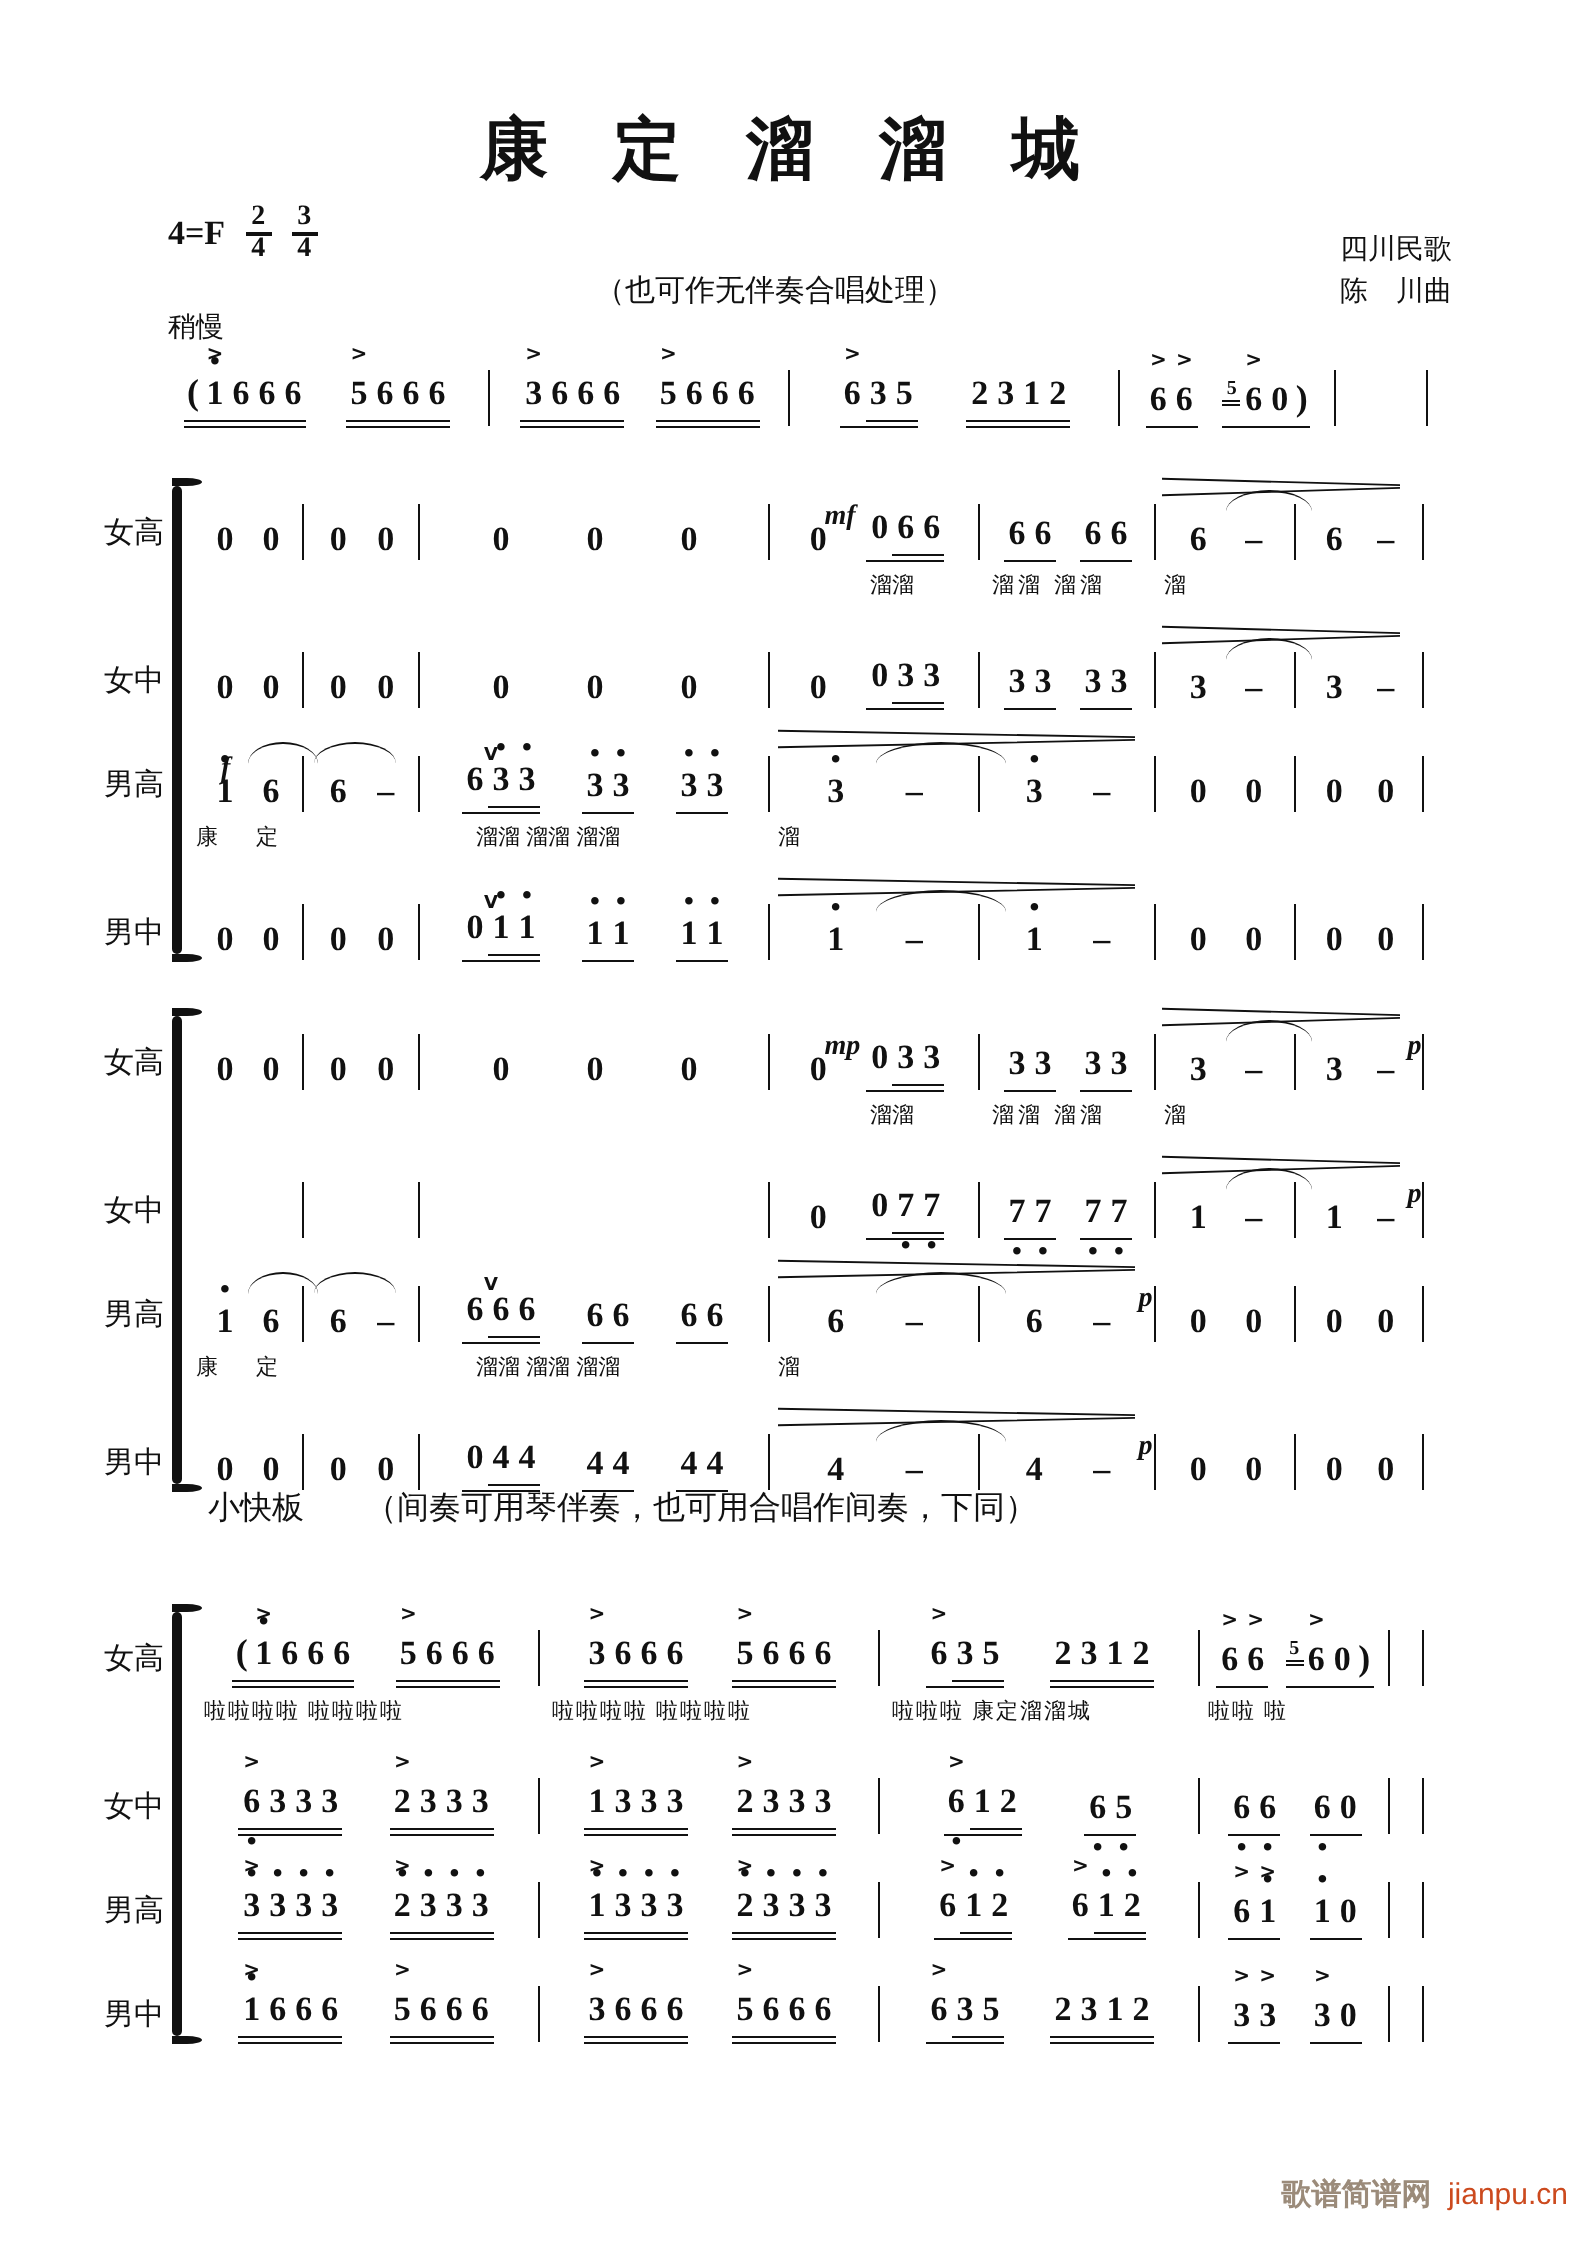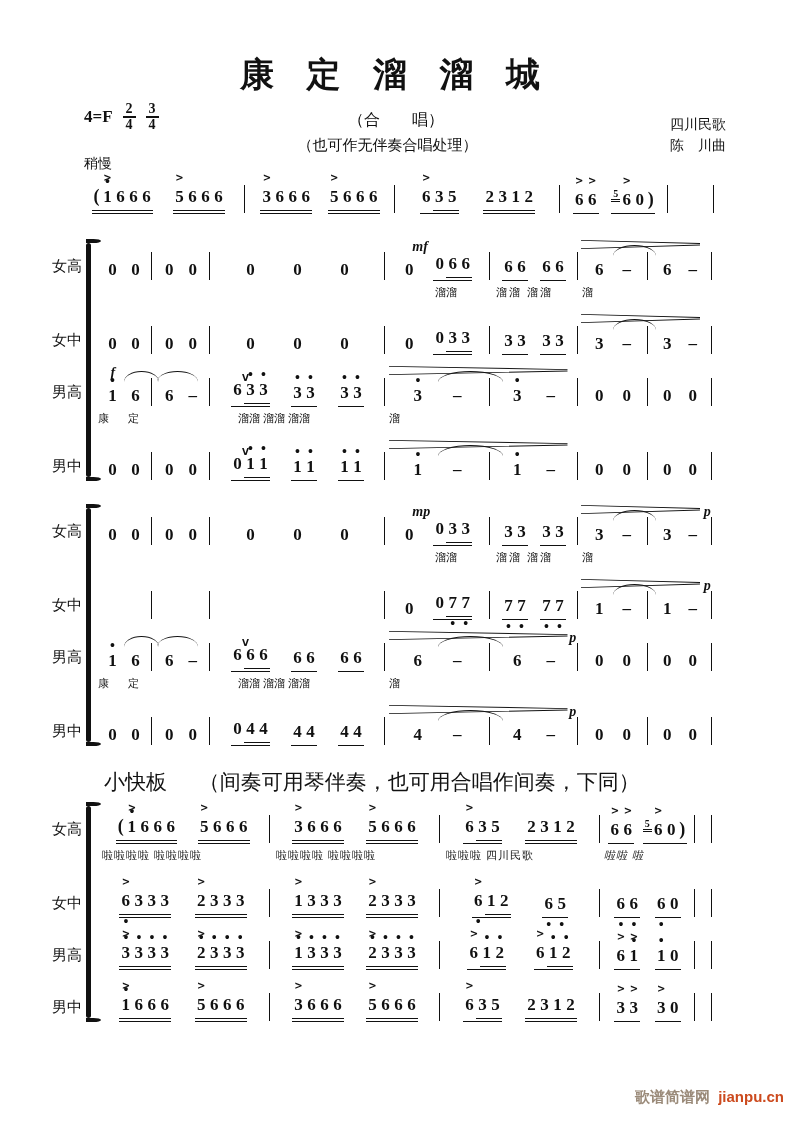--- a/index.html
+++ b/index.html
@@ -10,21 +10,21 @@
          font:700 34px "Liberation Serif",serif;letter-spacing:12px}
   .keysig{position:absolute;top:102px;left:84px;display:flex;align-items:center;gap:10px;
           font:700 17px "Liberation Serif",serif}
   .frac{display:inline-block;text-align:center;font:700 14px "Liberation Serif",serif;line-height:14px}
   .frac .num{display:block;border-bottom:2px solid #111;padding:0 3px}
   .frac .den{display:block;padding:0 3px}
   .subtitle1{position:absolute;top:110px;left:0;right:0;text-align:center;font-size:16px}
   .subtitle2{position:absolute;top:136px;left:0;right:17px;text-align:center;font-size:15px}
   .credits{position:absolute;top:114px;right:66px;text-align:right;font-size:14px;line-height:21px}
   .tempo1{position:absolute;top:155px;left:84px;font-size:14px}
-  .tempo2{position:absolute;top:768px;left:104px;font-size:21px}
+  .tempo2{position:absolute;top:744px;left:104px;font-size:16px}
   .tempo2 .tnote{margin-left:26px}
   
   .sysblock{position:absolute;left:0;width:792px}
   .brace{position:absolute;left:86px;top:8px;bottom:10px;width:5px;background:#111;border-radius:3px}
   .brace::before,.brace::after{content:"";position:absolute;left:0;width:15px;height:4px;background:#111;
      border-radius:0 100% 100% 0 / 0 100% 100% 0}
   .brace::before{top:-4px}.brace::after{bottom:-4px}
   .vrow{position:relative;margin-left:96px;margin-bottom:6px}
   .vrow.nolabel{margin-left:0}
   .vlabel{position:absolute;left:-96px;top:22px;width:82px;text-align:right;font-size:15px}
@@ -36,52 +36,51 @@
   .ul{display:inline-block;border-bottom:1.5px solid #111;padding-bottom:2px;line-height:0}
   .nt{display:inline-block;position:relative;min-width:13px;text-align:center;
       font:700 17px "Liberation Serif",serif;line-height:22px}
   .nt.pa{min-width:9px;font-weight:700;font-size:18px}
   .nt.gr{font-size:10px;min-width:9px;line-height:11px;position:relative;top:-8px;border-bottom:3px double #111}
   .acc{position:absolute;top:-14px;left:50%;transform:translateX(-50%);font:700 10px "DejaVu Sans",sans-serif}
   .da{position:absolute;top:-7px;left:50%;transform:translateX(-50%);font-size:14px;line-height:6px}
   .db{position:absolute;bottom:-13px;left:50%;transform:translateX(-50%);font-size:14px;line-height:6px}
   .br{position:absolute;top:-6px;right:-5px;font:700 9px "DejaVu Sans",sans-serif}
   .lyr{font-size:11px;white-space:nowrap;margin-top:4px;height:18px}
-  .dyn{position:absolute;top:4px;left:26%;font:italic 700 14px "Liberation Serif",serif;z-index:3}
+  .dyn{position:absolute;top:16px;left:26%;font:italic 700 14px "Liberation Serif",serif;z-index:3}
   .dyn.r{left:auto;right:2%}
   .hp{position:absolute;top:1px;left:4%;width:170%;height:11px;overflow:visible;pointer-events:none;z-index:2}
   .arc{position:absolute;top:10px;left:8%;width:72%;height:10px;border-top:1.6px solid #111;
        border-radius:50% 50% 0 0 / 100% 100% 0 0;z-index:2}
   .arc.t{left:50%;width:62%}
   
   .footer{position:absolute;top:1058px;left:0;right:0;text-align:center;font-size:15px;letter-spacing:2px}
   .watermark{position:absolute;top:1088px;right:8px;font-size:15px}
   .wm-site{font-weight:400}
-  .wm-url{font-weight:700;margin-left:4px}
+  .wm-url{font-weight:400;margin-left:4px}
 </style>
 </head>
 <body>
 
 <div class="page">
 
   <div class="title">康 定 溜 溜 城</div>
 
   <div class="keysig">
     <span>4=F</span>
     <span class="frac">
       <span class="num">2</span>
       <span class="den">4</span>
     </span>
     <span class="frac">
       <span class="num">3</span>
       <span class="den">4</span>
     </span>
   </div>
 
-  <div class="subtitle1">（合　　唱）</div>
   <div class="subtitle2">（也可作无伴奏合唱处理）</div>
 
   <div class="credits">
     <div>四川民歌</div>
     <div>陈　川曲</div>
   </div>
 
   <div class="tempo1">稍慢</div>
 
   <div class="sysblock" id="intro" style="top:168px;left:72px;width:660px">
@@ -830,32 +829,32 @@
           </div>
           <div class="cell">
             <div class="notes">
               <span class="grpw">
                 <span class="ul"><span class="nt">6<span class="acc">&gt;</span></span><span class="ul"><span class="nt">3</span><span class="nt">5</span></span></span>
               </span>
               <span class="grpw">
                 <span class="ul"><span class="ul"><span class="nt">2</span><span class="nt">3</span><span class="nt">1</span><span class="nt">2</span></span></span>
               </span>
             </div>
-            <div class="lyr" style="padding-left: 6px; letter-spacing: 1px;">啦啦啦 四川民歌</div>
+            <div class="lyr" style="padding-left: 6px; letter-spacing: 1px;">啦啦啦 康定溜溜城</div>
           </div>
           <div class="cell">
             <div class="notes">
               <span class="grpw">
                 <span class="ul"><span class="nt">6<span class="acc">&gt;</span></span><span class="nt">6<span class="acc">&gt;</span></span></span>
               </span>
               <span class="grpw">
                 <span class="ul"><span class="nt gr">5</span><span class="nt">6<span class="acc">&gt;</span></span><span class="nt">0</span><span class="nt pa">)</span></span>
               </span>
             </div>
-            <div class="lyr" style="padding-left: 4px; letter-spacing: 1px; font-style: italic;">啦啦 啦</div>
+            <div class="lyr" style="padding-left: 4px; letter-spacing: 1px;">啦啦 啦</div>
           </div>
           <div class="cell">
             <div class="notes"></div>
           </div>
         </div>
       </div>
       <div class="vrow">
         <div class="vlabel">女中</div>
         <div class="cells" style="grid-template-columns: 174px 170px 160px 95px 17px;">
           <div class="cell">

